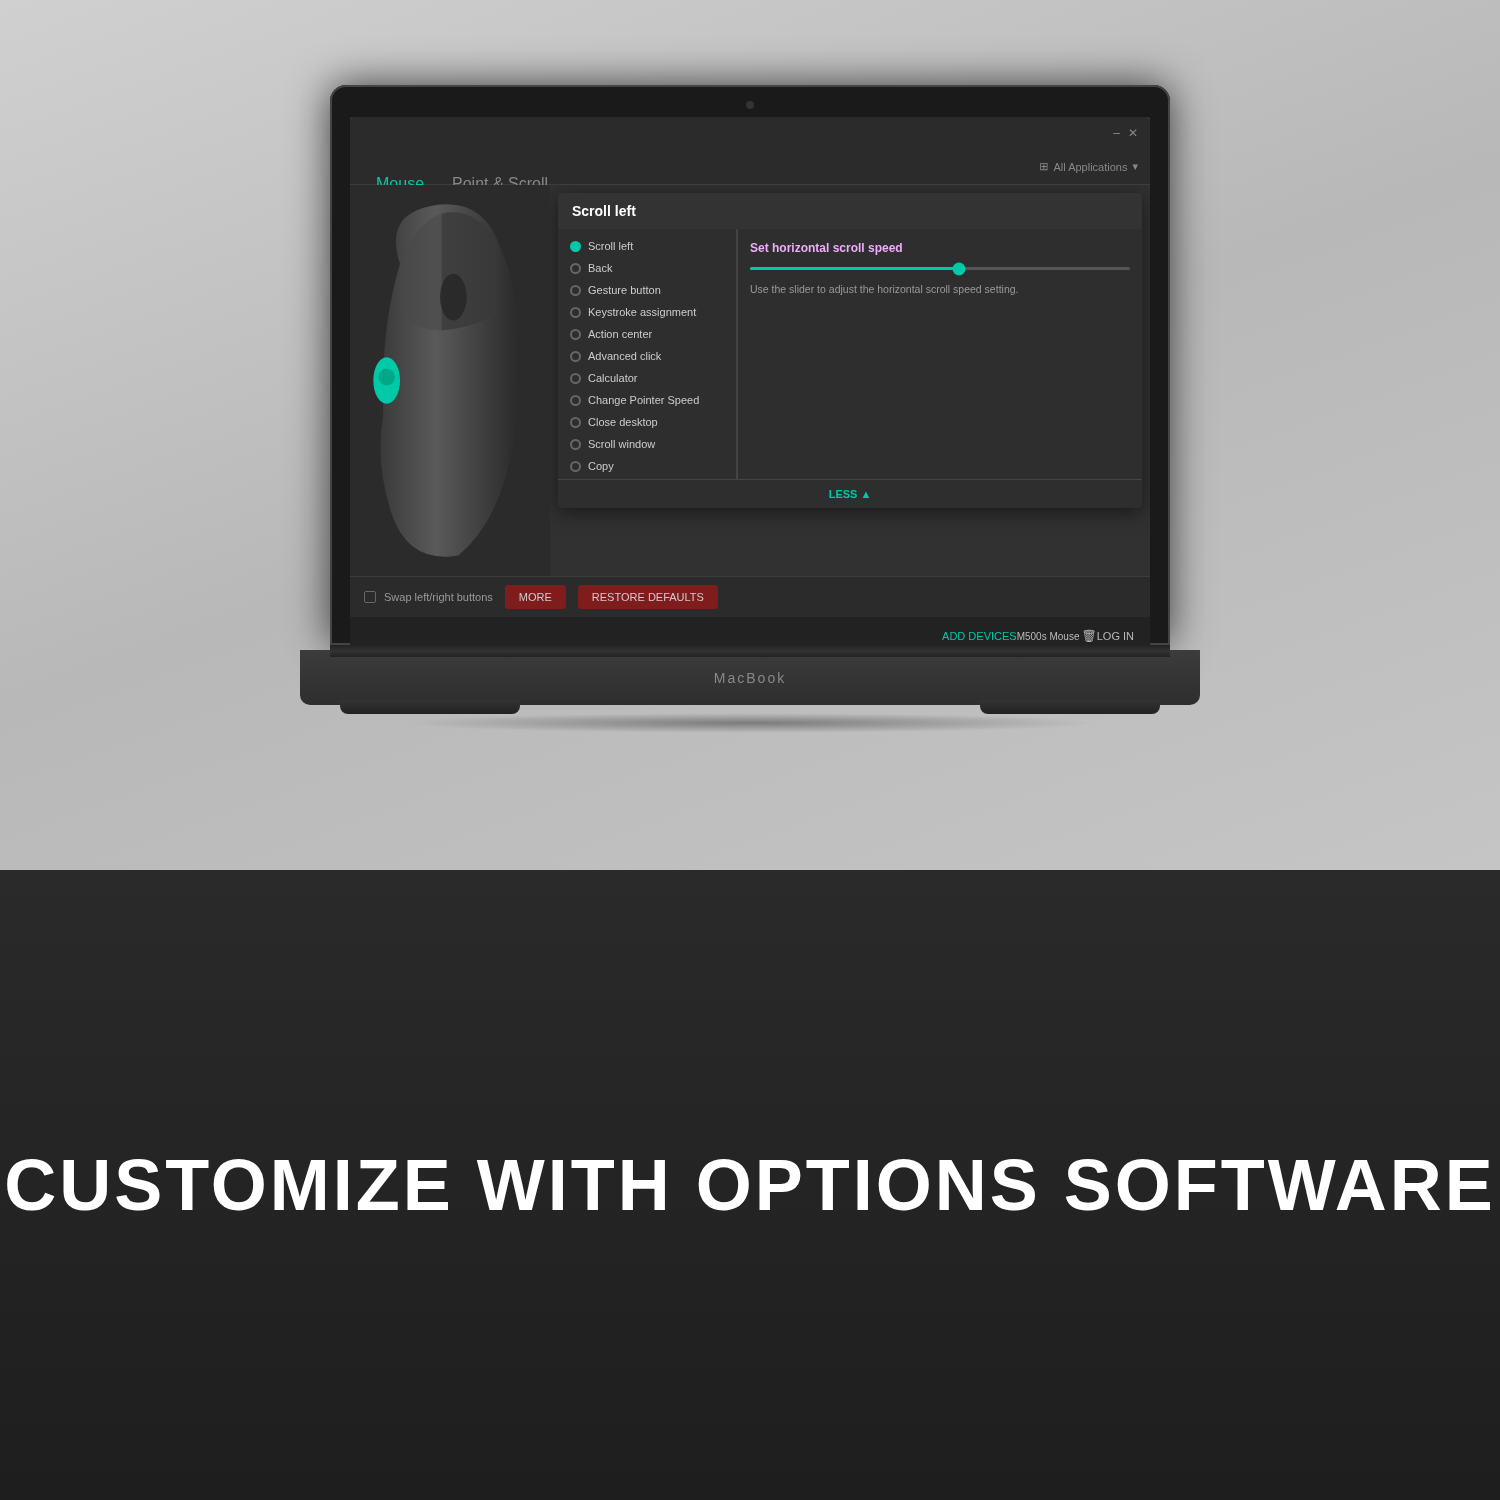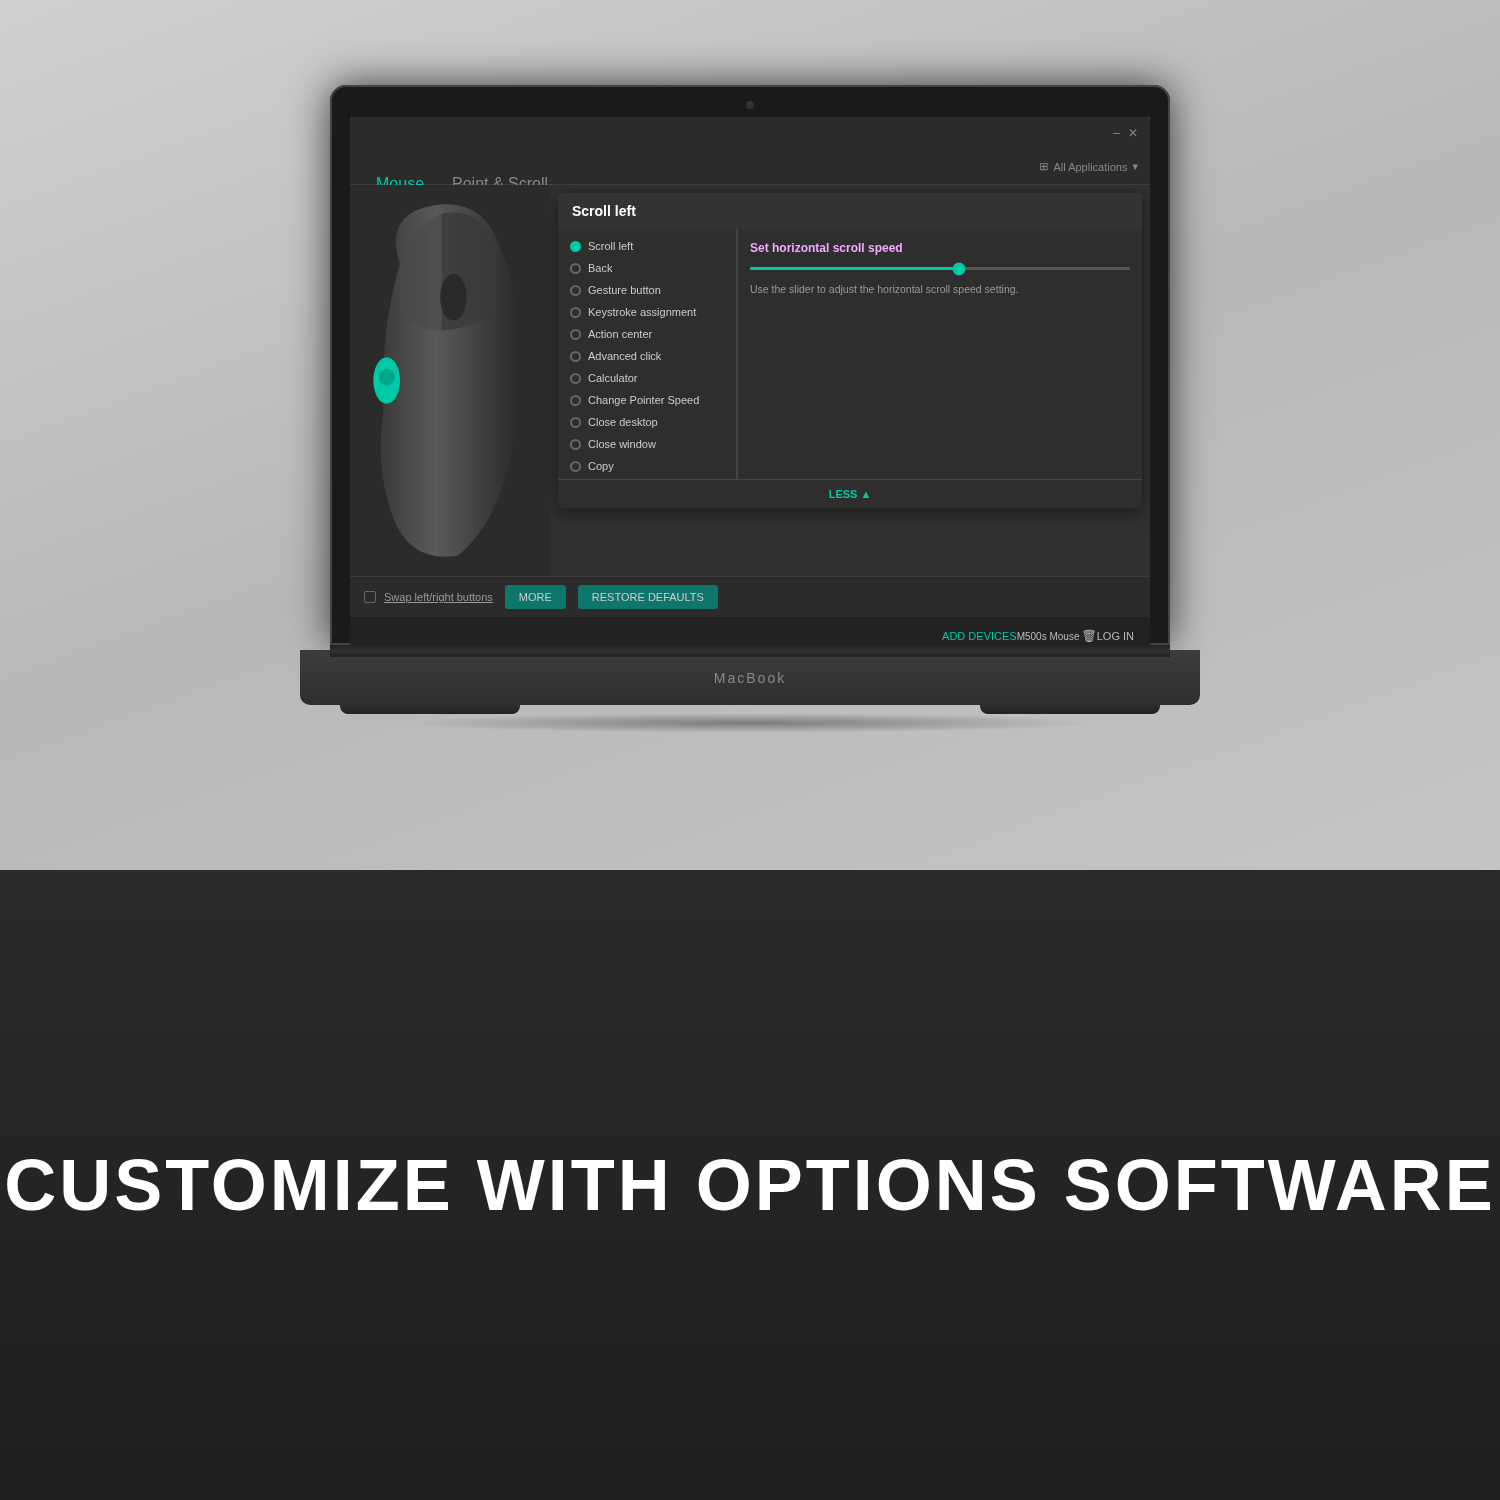--- a/index.html
+++ b/index.html
@@ -373,25 +373,24 @@
       width: 12px;
       height: 12px;
       border: 1px solid #666;
       border-radius: 2px;
       background: transparent;
     }
 
     .swap-label {
       color: #999;
       font-size: 11px;
-      text-decoration: underline;
     }
 
     .more-btn, .restore-btn {
-      background: #0f766e;
+      background: #7f1d1d;
       color: #ccc;
       border: none;
       padding: 6px 14px;
       font-size: 11px;
       cursor: pointer;
       border-radius: 3px;
       margin-left: 4px;
     }
 
     .window-footer-bar {
@@ -536,21 +535,21 @@
                         <div class="dropdown-row">
                           <div class="radio-dot"></div>
                           <span>Change Pointer Speed</span>
                         </div>
                         <div class="dropdown-row">
                           <div class="radio-dot"></div>
                           <span>Close desktop</span>
                         </div>
                         <div class="dropdown-row">
                           <div class="radio-dot"></div>
-                          <span>Close window</span>
+                          <span>Scroll window</span>
                         </div>
                         <div class="dropdown-row">
                           <div class="radio-dot"></div>
                           <span>Copy</span>
                         </div>
                       </div>
 
                     <div class="dropdown-detail">
                       <div class="scroll-speed-label">Set horizontal scroll speed</div>
                       <div class="speed-slider">

